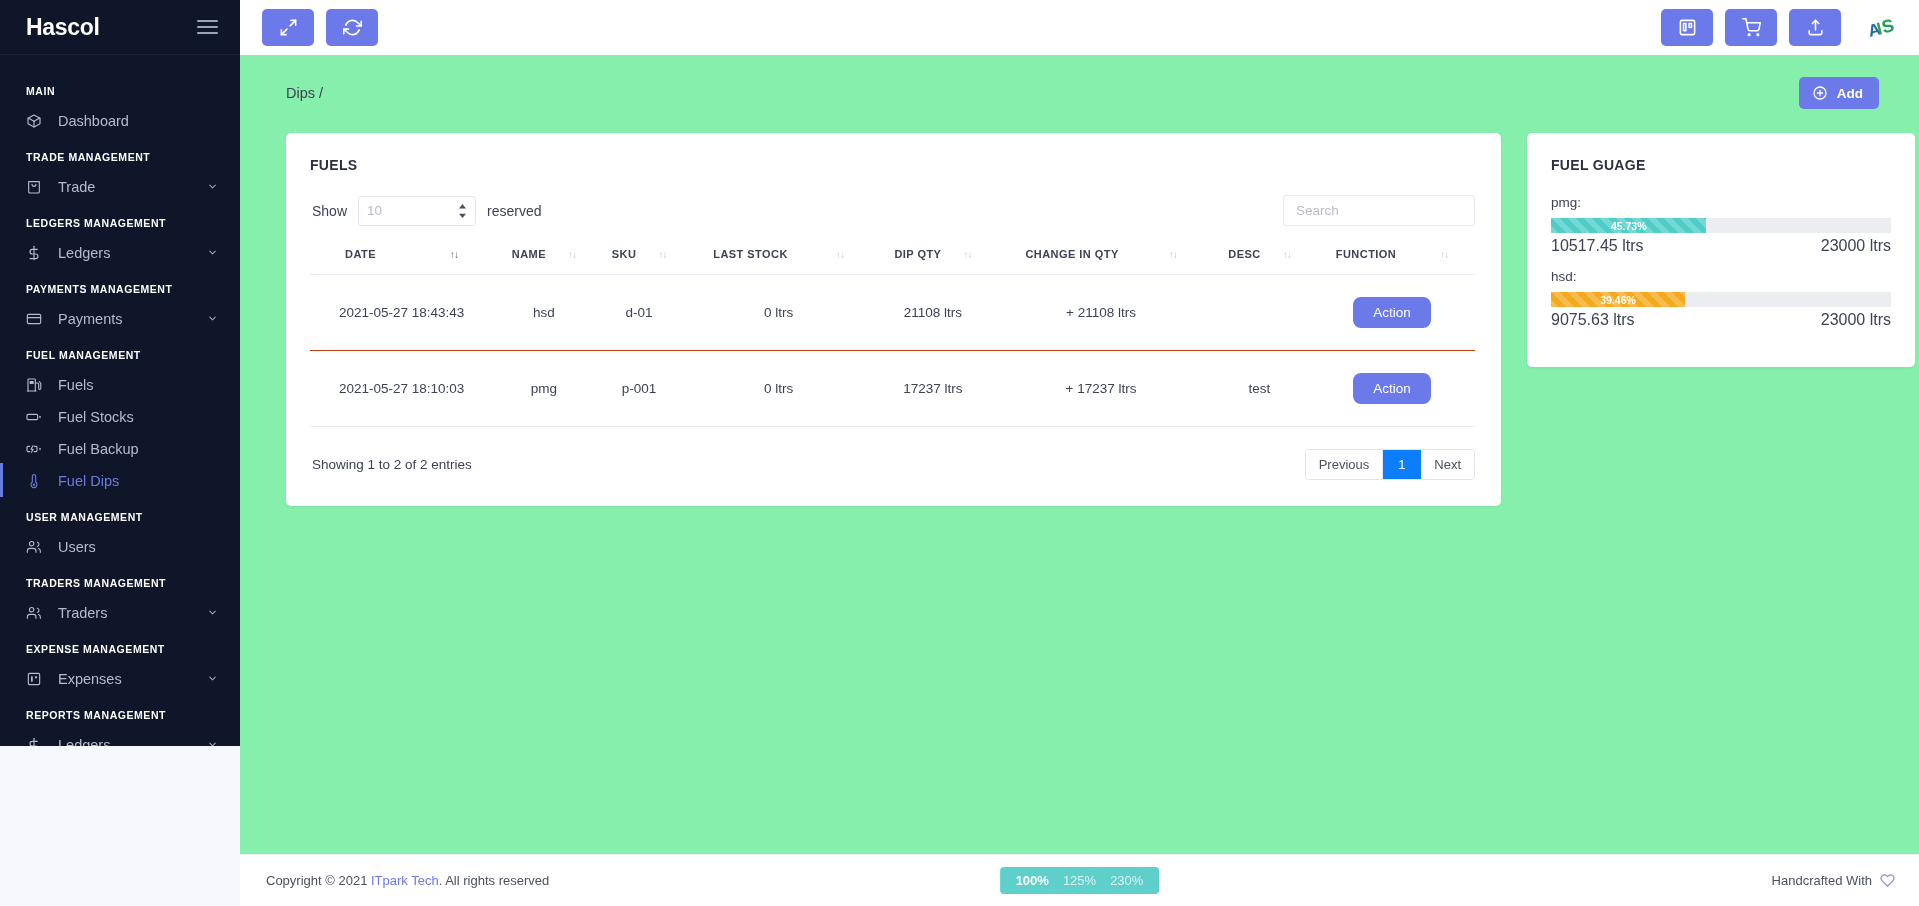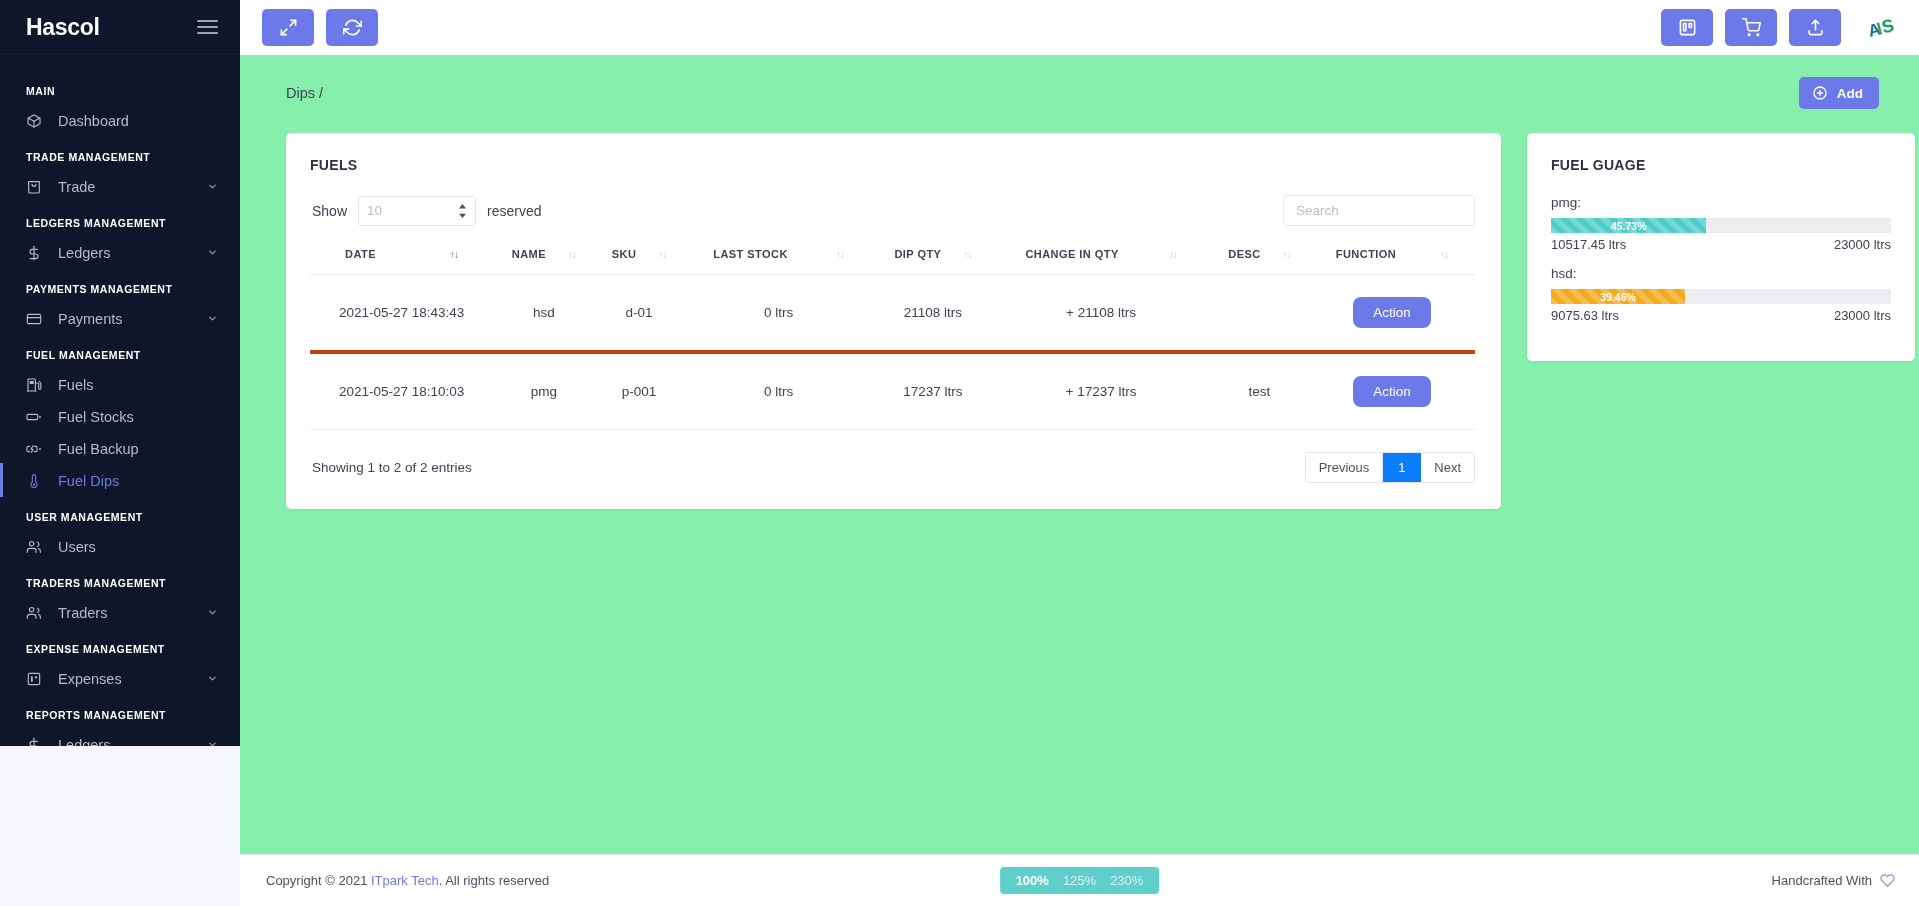--- a/index.html
+++ b/index.html
@@ -137,21 +137,21 @@
   th .th-inner { display: flex; align-items: center; justify-content: center; gap: 22px; }
   th.th-fn .th-inner { gap: 44px; }
   th.th-date .th-inner { gap: 74px; }
   th.th-last .th-inner { gap: 48px; }
   th.th-change .th-inner { gap: 50px; }
   .sort-ico { color: #c3c8d4; font-size: 10px; letter-spacing: -1px; }
   .sort-ico.active-down { color: #59607a; }
   tbody td {
     font-size: 13.5px; color: #3d4355;
     text-align: center; padding: 22px 6px;
-    border-bottom: 4px solid #c2410c;
+    border-bottom: 1px solid #c2410c;
     white-space: nowrap;
   }
   tbody tr:last-child td { border-bottom: 1px solid #eceff4; }
   .action-btn {
     background: #6c79e8; color: #fff; border: none;
     border-radius: 8px; height: 31px; padding: 0 20px;
     font-size: 13.5px; cursor: pointer;
     font-family: "Liberation Sans", sans-serif;
   }
   #table-footer {
@@ -191,21 +191,21 @@
     background-image: linear-gradient(45deg, rgba(255,255,255,.22) 25%, transparent 25%, transparent 50%, rgba(255,255,255,.22) 50%, rgba(255,255,255,.22) 75%, transparent 75%, transparent);
     background-size: 16px 16px;
   }
   .gauge-fill.amber {
     background-color: #f5a91d;
     background-image: linear-gradient(45deg, rgba(255,255,255,.22) 25%, transparent 25%, transparent 50%, rgba(255,255,255,.22) 50%, rgba(255,255,255,.22) 75%, transparent 75%, transparent);
     background-size: 16px 16px;
   }
   .gauge-values {
     display: flex; justify-content: space-between;
-    font-size: 13px; color: #3d4355; margin-top: 4px;
+    font-size: 16px; color: #3d4355; margin-top: 4px;
   }
   
   #footer {
     position: absolute; left: 240px; right: 0; bottom: 0; height: 52px;
     background: #ffffff; border-top: 1px solid #edeff4;
     display: flex; align-items: center; justify-content: space-between;
     padding: 0 24px 0 26px;
   }
   #footer-copy { font-size: 13px; color: #4b5162; }
   #footer-copy a { color: #6c79e8; text-decoration: none; }

